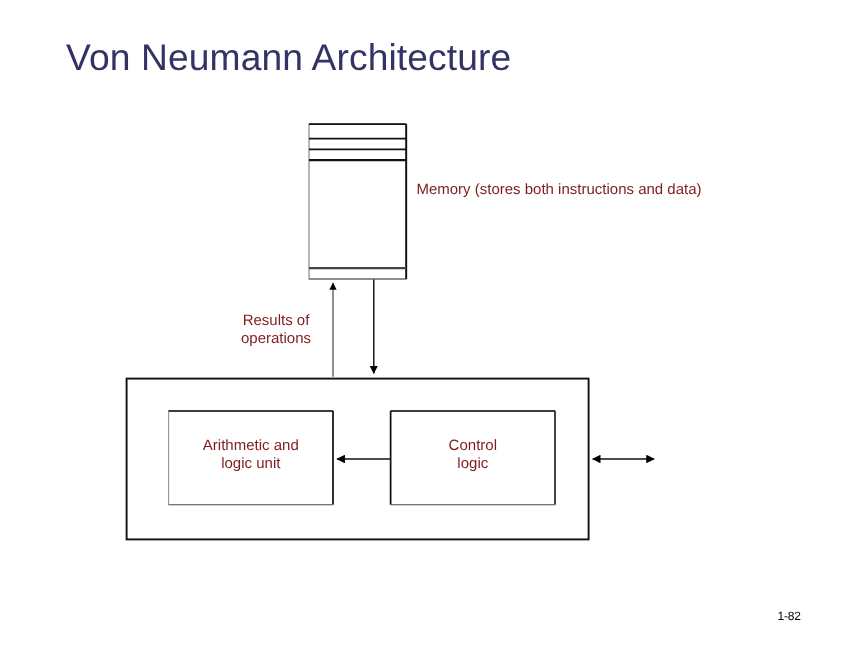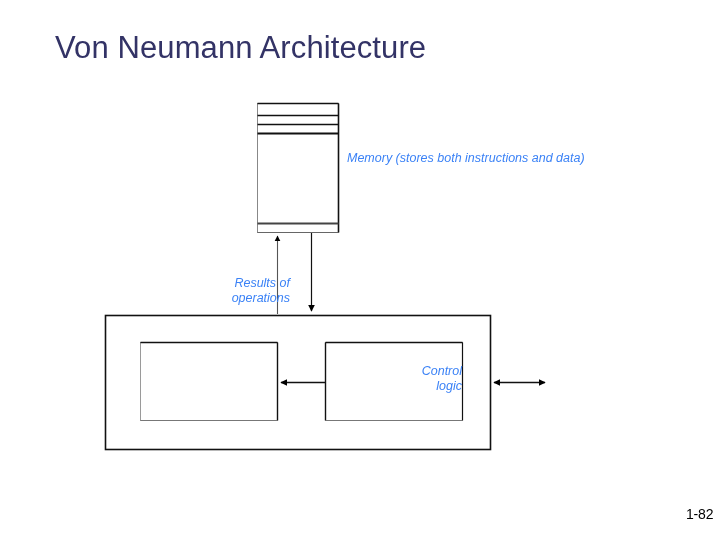--- a/index.html
+++ b/index.html
@@ -50,73 +50,72 @@
   }
   #diagram svg {
     display: block;
     width: 720px;
     height: 540px;
   }
 
   
   .dlabel {
     position: absolute;
-    color: #3b82f6;
+    color: #7f1d1d;
     font-family: "Liberation Sans", sans-serif;
     font-size: 12.5px;
     line-height: 15px;
     white-space: pre;
-    font-style: italic;
   }
   .dlabel.center { text-align: center; }
 
   #label-memory {
     left: 347px;
     top: 151px;
     font-size: 12.5px;
   }
   #label-results {
     left: 170px;
-    top: 276px;
+    top: 260px;
     width: 120px;
-    text-align: right;
+    text-align: center;
   }
   #label-instructions {
     left: 342px;
     top: 266px;
   }
   #label-alu {
     left: 141px;
     top: 364px;
     width: 136px;
     text-align: center;
   }
   #label-control {
     left: 326px;
     top: 364px;
     width: 136px;
-    text-align: right;
+    text-align: center;
   }
   #label-io {
     left: 556px;
     top: 374px;
   }
   #label-cpu {
     left: 199px;
     top: 481px;
     width: 200px;
     text-align: center;
   }
 
   
   #page-number {
     position: absolute;
-    left: 686px;
+    left: 648px;
     top: 509px;
-    font-size: 14px;
+    font-size: 10px;
     line-height: 11px;
     color: #000000;
     letter-spacing: -0.2px;
   }
 </style>
 </head>
 <body>
 
 <div id="slide">
 
@@ -169,20 +168,21 @@
 
       <line x1="494" y1="382.5" x2="545" y2="382.5" stroke="#111111" stroke-width="1.3" marker-start="url(#arrHead)" marker-end="url(#arrHead)"></line>
     </svg>
   </div>
 
   <div class="dlabel" id="label-memory">Memory (stores both instructions and data)</div>
 
   <div class="dlabel" id="label-results"><span>Results of</span><br><span>operations</span></div>
 
 
+  <div class="dlabel center" id="label-alu"><span>Arithmetic and</span><br><span>logic unit</span></div>
 
   <div class="dlabel center" id="label-control"><span>Control</span><br><span>logic</span></div>
 
 
 
   <div id="page-number">1-82</div>
 
 </div>
 
 </body></html>

